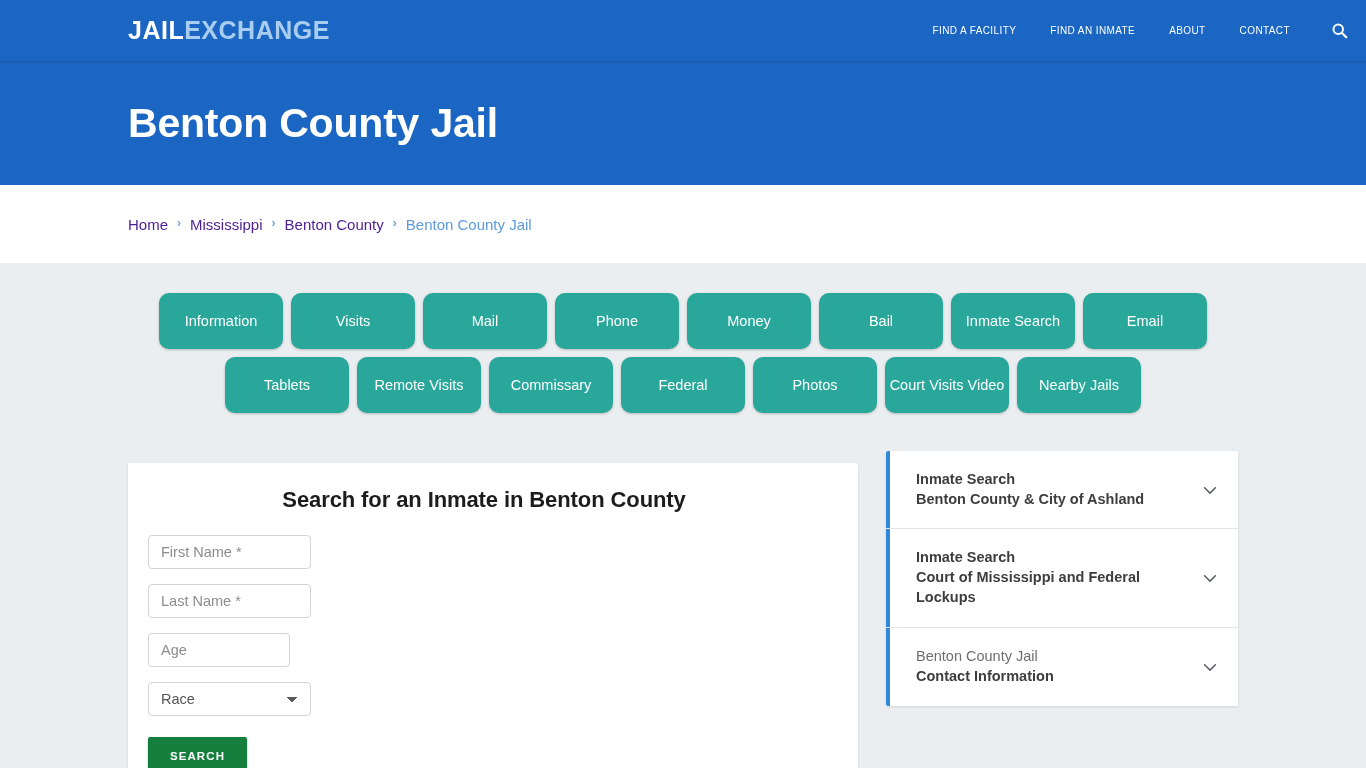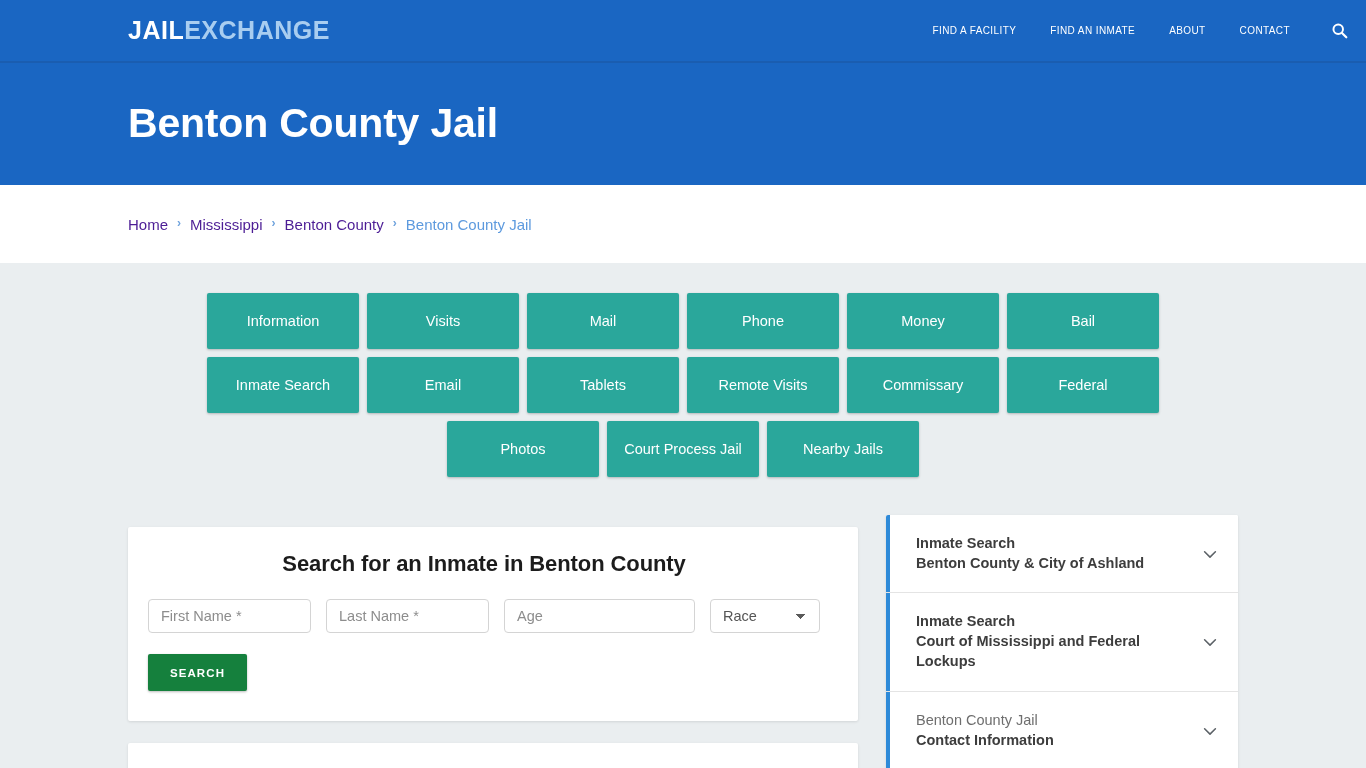--- a/index.html
+++ b/index.html
@@ -118,27 +118,27 @@
   
   .btn-grid {
     display: flex;
     flex-wrap: wrap;
     gap: 8px;
     justify-content: center;
     width: 1098px;
     margin: 0 auto;
   }
   .nav-btn {
-    width: 152px;
+    width: 124px;
     height: 56px;
     background: #2aa79b;
     color: #ffffff;
     font-size: 14.5px;
     border: none;
-    border-radius: 2px;
+    border-radius: 10px;
     display: flex;
     align-items: center;
     justify-content: center;
     cursor: pointer;
     box-shadow: 0 1px 3px rgba(0,0,0,0.14), 0 1px 2px rgba(0,0,0,0.10);
     white-space: nowrap;
     font-family: "Liberation Sans", sans-serif;
     overflow: hidden;
   }
 
@@ -164,36 +164,37 @@
     font-size: 22px;
     font-weight: bold;
     color: #1c1c1c;
     margin-bottom: 22px;
     letter-spacing: -0.1px;
   }
   .search-fields {
     display: flex;
     gap: 15px;
     padding: 0 2px;
+    flex-direction: column;
   }
   .field {
     height: 34px;
     border: 1px solid #d4d4d4;
     border-radius: 4px;
     padding: 0 12px;
     font-size: 14.5px;
     color: #555;
     font-family: "Liberation Sans", sans-serif;
     background: #fff;
     outline: none;
   }
   .field::placeholder { color: #8d8d8d; }
   .field-first { width: 163px; }
   .field-last  { width: 163px; }
-  .field-age   { width: 191px; }
+  .field-age   { width: 142px; }
   .field-race  {
     width: 163px;
     appearance: none;
     -webkit-appearance: none;
     background-image:
       linear-gradient(45deg, transparent 50%, #5a5a5a 50%),
       linear-gradient(135deg, #5a5a5a 50%, transparent 50%);
     background-position: calc(100% - 18px) 14px, calc(100% - 13px) 14px;
     background-size: 5px 5px, 5px 5px;
     background-repeat: no-repeat;
@@ -320,21 +321,21 @@
       <button class="nav-btn">Bail</button>
       <button class="nav-btn">Inmate Search</button>
 
       <button class="nav-btn">Email</button>
       <button class="nav-btn">Tablets</button>
       <button class="nav-btn">Remote Visits</button>
       <button class="nav-btn">Commissary</button>
       <button class="nav-btn">Federal</button>
       <button class="nav-btn">Photos</button>
 
-      <button class="nav-btn">Court Process Jail</button>
+      <button class="nav-btn">Court Visits Video</button>
       <button class="nav-btn">Nearby Jails</button>
     </div>
 
     <div class="content">
 
       <div class="col-left">
 
         <div class="card search-card">
           <div class="search-heading">Search for an Inmate in Benton County</div>
           <div class="search-fields">

